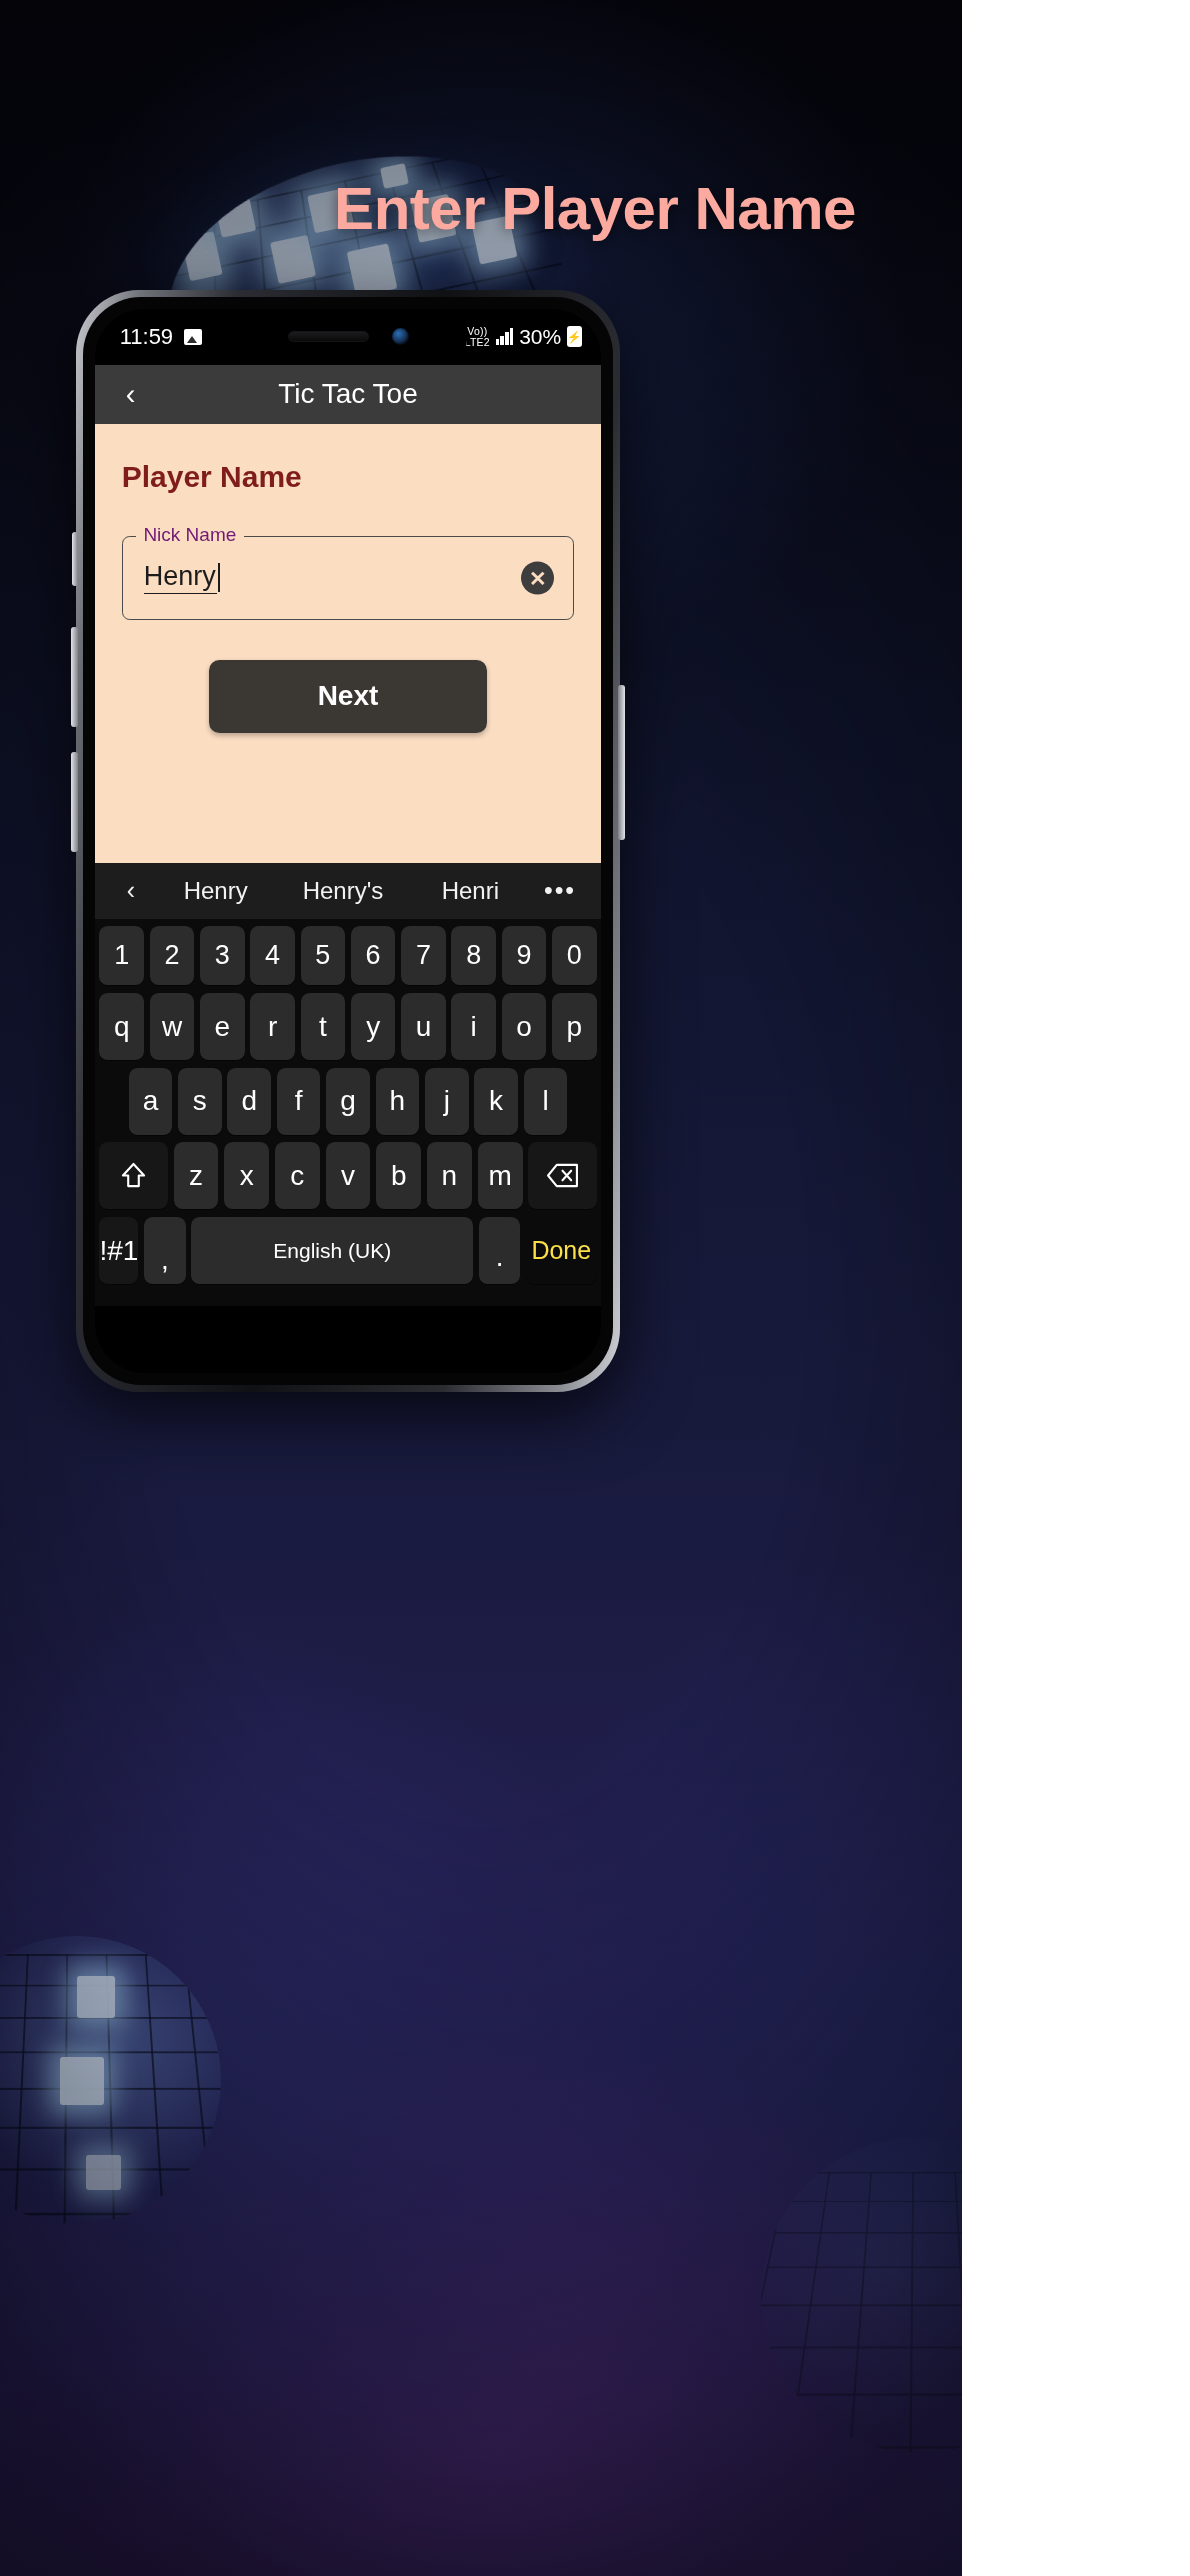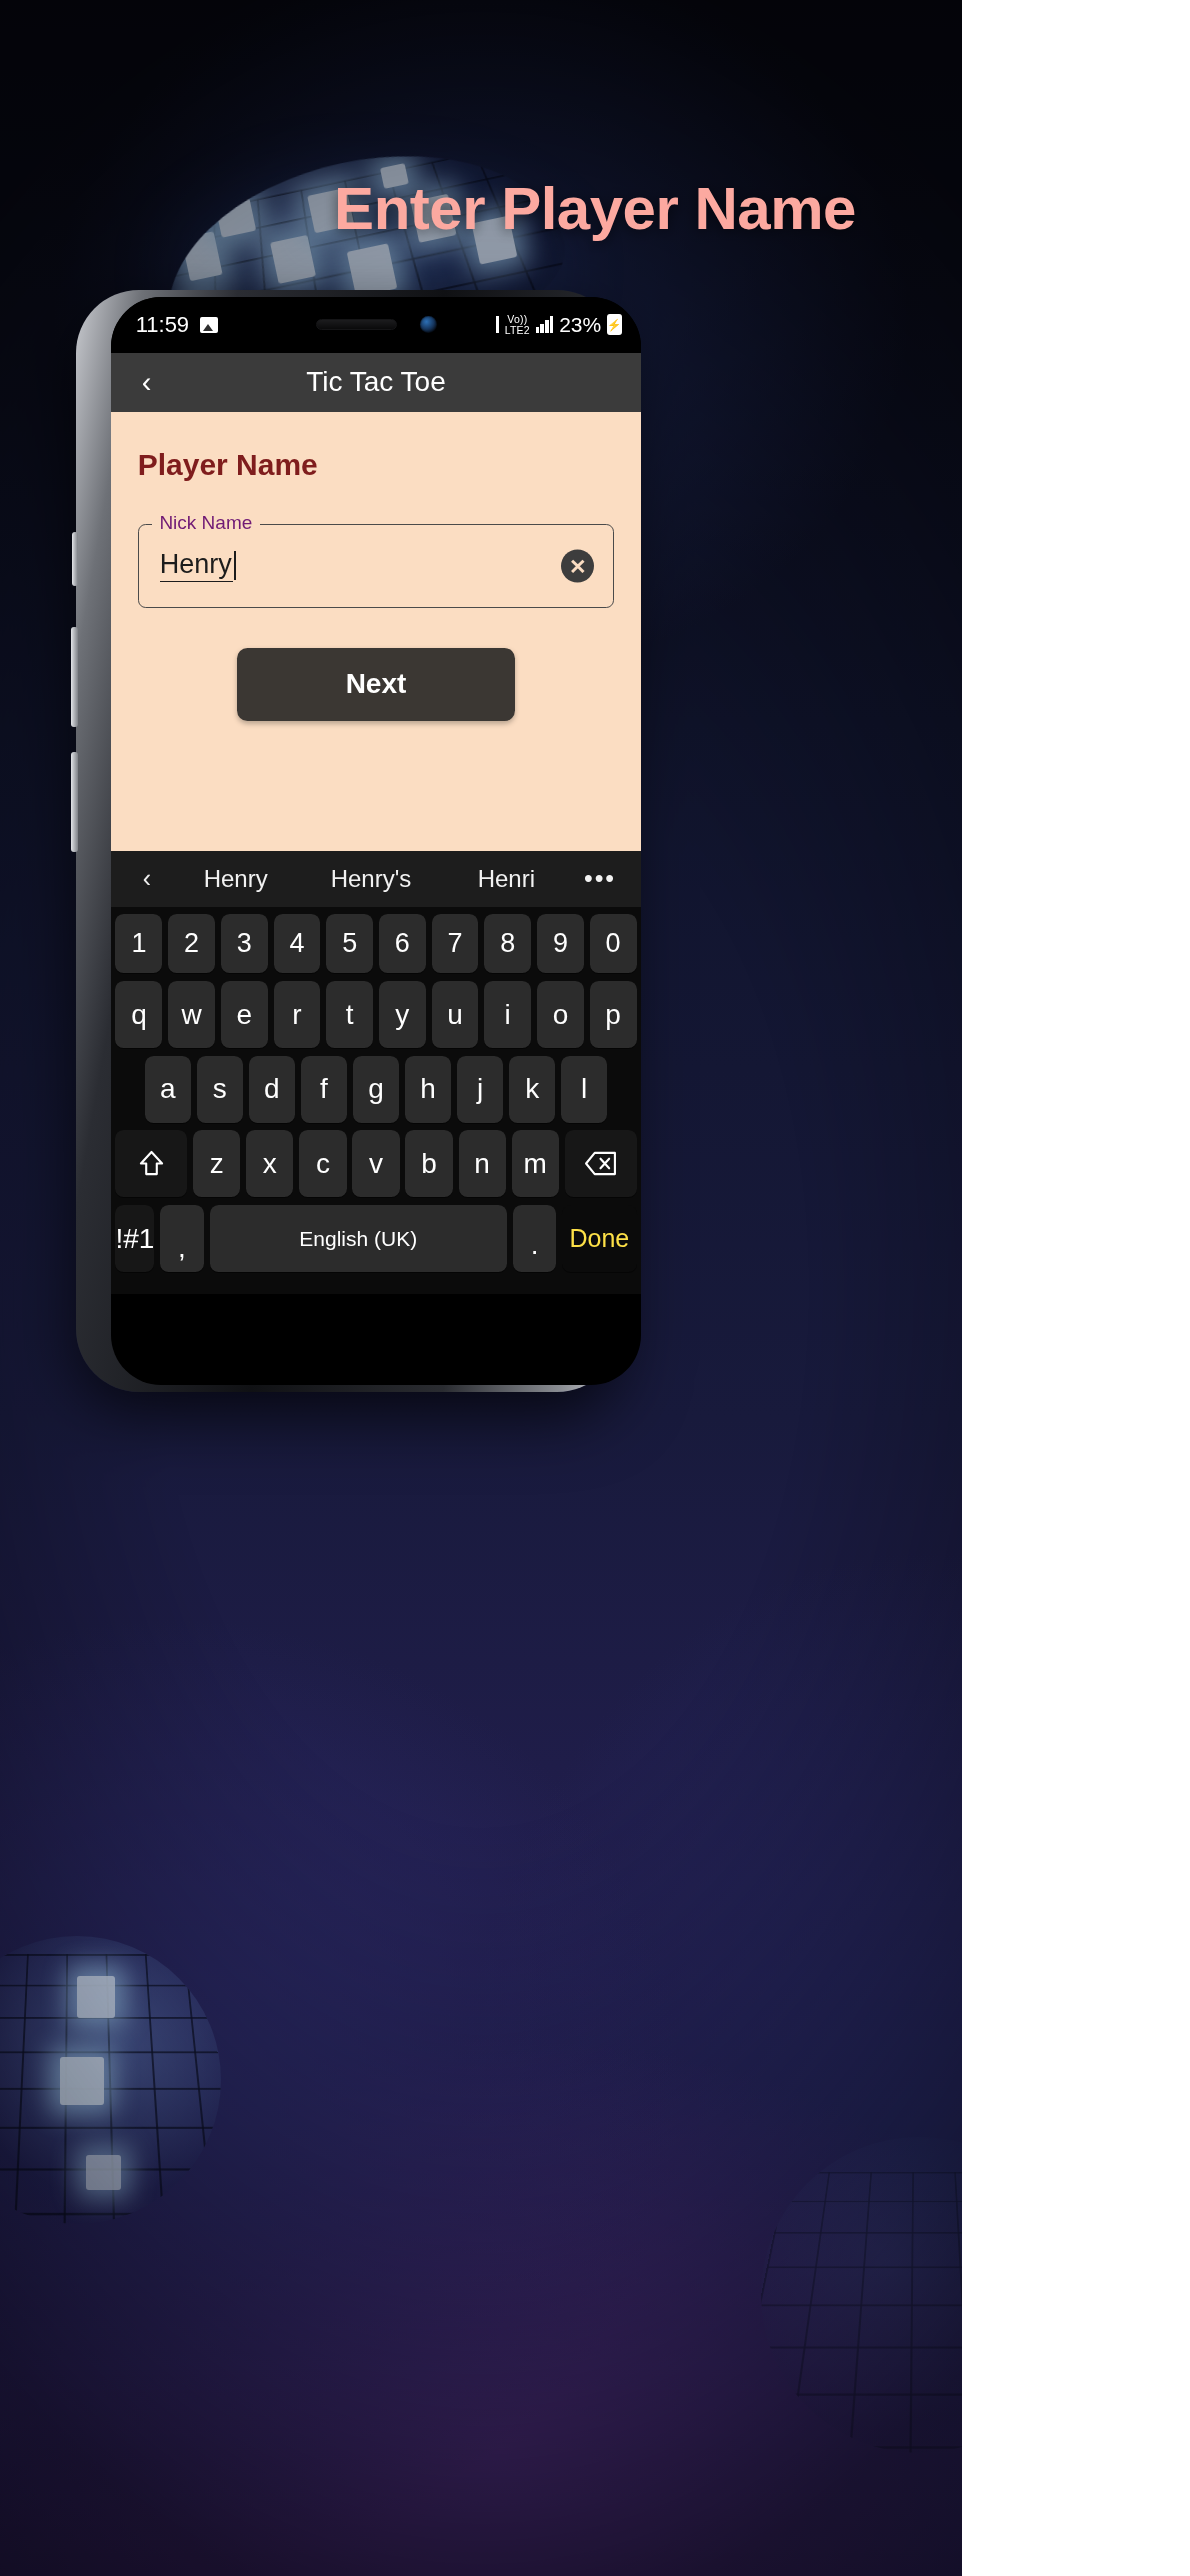--- a/index.html
+++ b/index.html
@@ -106,22 +106,21 @@
     width: 544px; height: 1102px;
     border-radius: 63px;
     background: linear-gradient(100deg,#c9cbd0 0%,#6e7177 9%,#2b2d33 22%,#101114 50%,#2a2c31 76%,#8b8e94 92%,#d3d5da 100%);
     padding: 6.7px;
     box-shadow: 0 23px 67px rgba(0,0,0,0.72);
   }
   #phone-inner {
     width: 100%; height: 100%;
     border-radius: 58px;
     background: #050506;
-    padding: 0;
-    margin-left: 28px;
+    padding: 12px;
   }
   #screen {
     position: relative;
     width: 100%; height: 100%;
     border-radius: 50px;
     overflow: hidden;
     background: #000;
   }
   
   .btn-side { position: absolute; border-radius: 2.9px; }
@@ -386,21 +385,21 @@
             <span class="volte">
               <span>Vo))</span><br>
               <span>LTE2</span>
             </span>
             <span class="bars">
                 <i></i>
                 <i></i>
                 <i></i>
                 <i></i>
               </span>
-            <span>23%</span>
+            <span>30%</span>
             <span class="battery">⚡</span>
           </div>
         </div>
 
         <div class="appbar">
           <div class="back-chevron">‹</div>
           <div class="appbar-title">Tic Tac Toe</div>
         </div>
 
         <div class="appbody">

